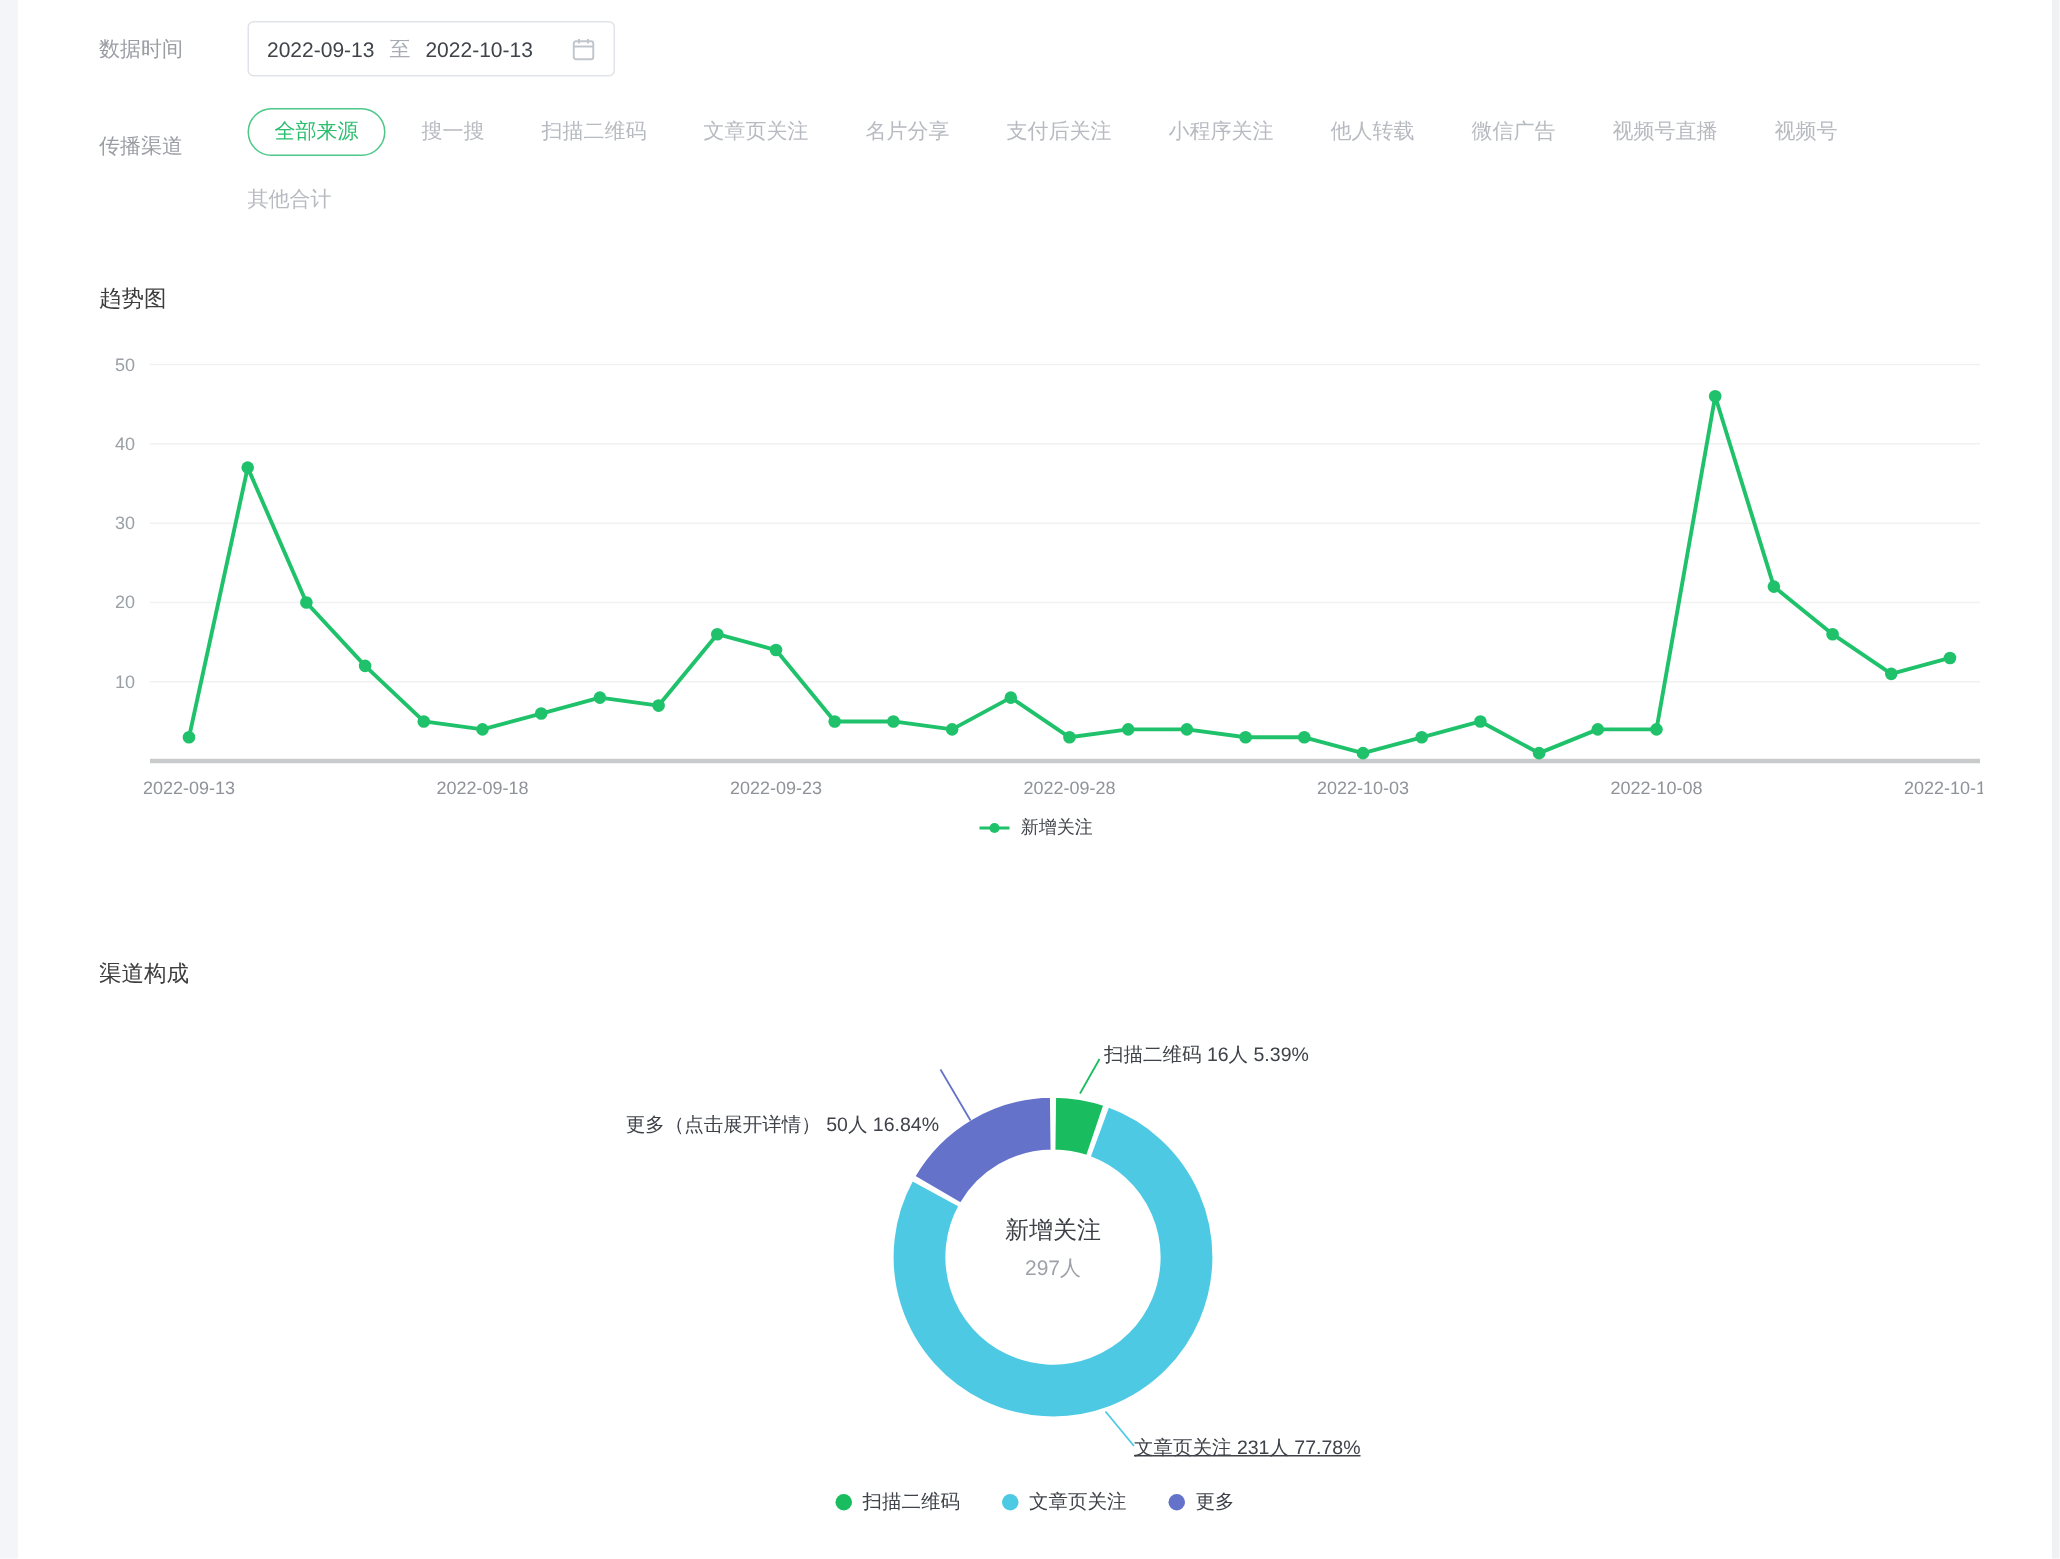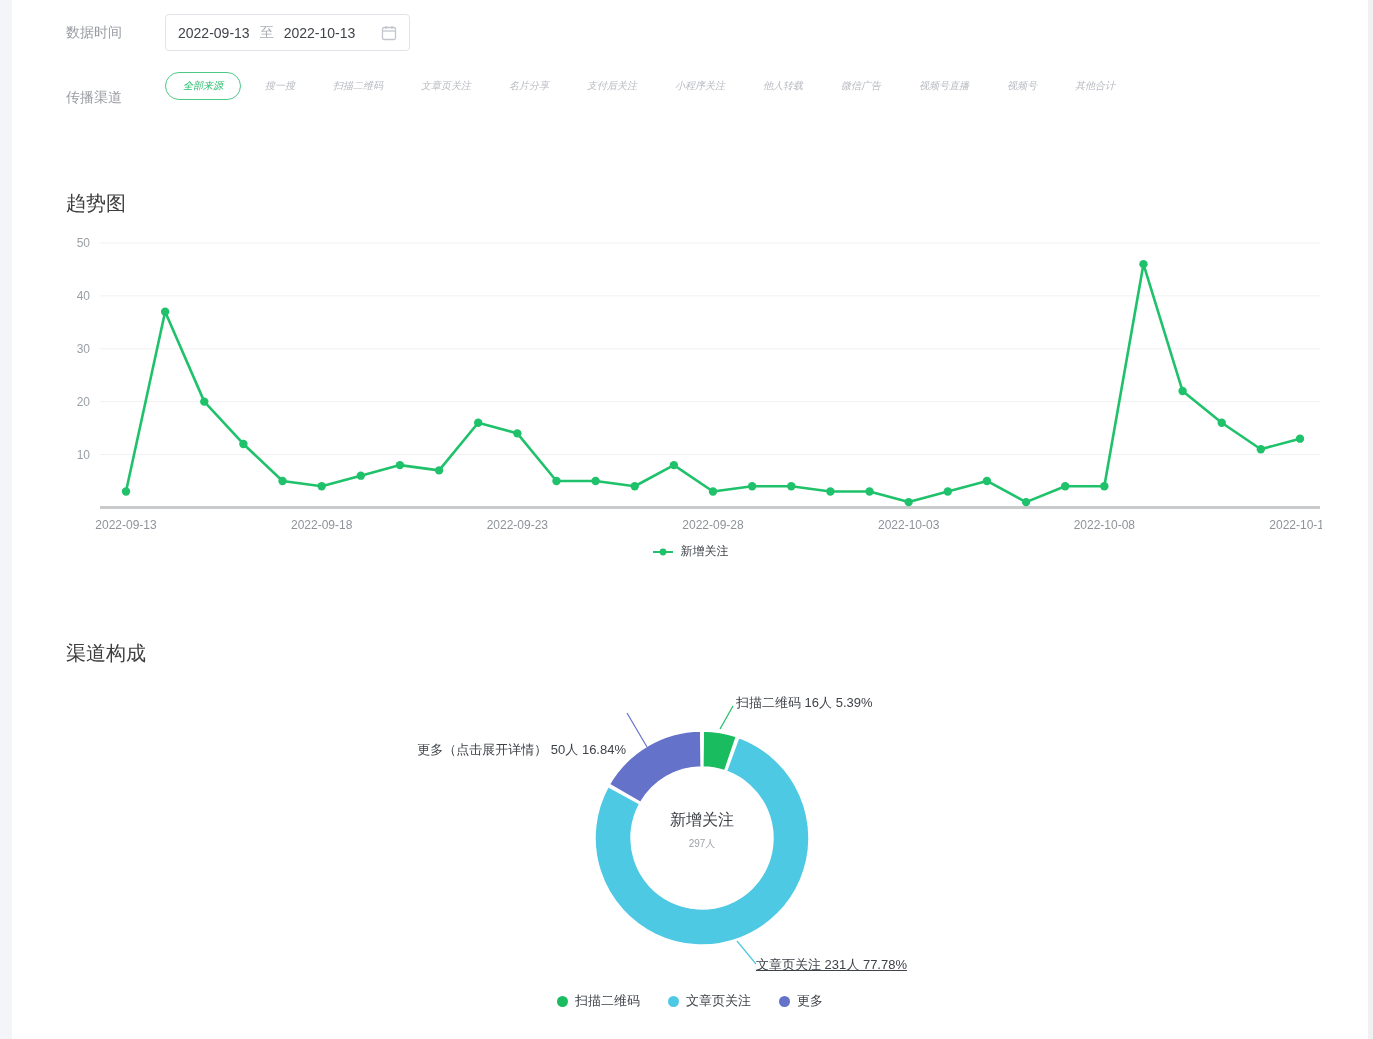--- a/index.html
+++ b/index.html
@@ -10,31 +10,31 @@
   .panel { position:absolute; left:12px; top:0; width:1356px; height:807px; background:#fff; }
   .abs { position:absolute; }
   .field-label { font-size:14px; color:#9a9da3; }
   .date-input { left:153px; top:14px; width:245px; height:37px; border:1px solid #e0e3e8;
     border-radius:4px; display:flex; align-items:center; padding:0 12px; gap:10px;
     font-size:14px; color:#3f434a; cursor:pointer; }
   .date-sep { color:#a9adb3; }
   .cal-icon { margin-left:auto; display:flex; }
   .chips { left:153px; top:72px; width:1190px; display:flex; flex-wrap:wrap;
     row-gap:14px; align-items:center; }
-  .chip { font-size:10px; color:#b7bac0; padding:6px 0; margin-right:38px; cursor:pointer; white-space:nowrap;font-style:italic; }
+  .chip { font-size:14px; color:#b7bac0; padding:6px 0; margin-right:38px; cursor:pointer; white-space:nowrap; }
   .chip.selected { color:#2bbe6f; border:1px solid #4cc988; border-radius:17px;
     padding:6px 17px; margin-right:24px; }
-  .sec-title { font-size:20px; color:#3d3d3d; font-weight:500; }
+  .sec-title { font-size:15px; color:#3d3d3d; font-weight:500; }
   .trend-legend { left:0; width:100%; top:543px; display:flex; justify-content:center;
     align-items:center; gap:7px; font-size:12px; color:#41454b; cursor:pointer; }
   .donut-block { left:388px; top:680px; width:600px; height:310px; }
   .pie-label { position:absolute; font-size:13px; color:#3f4349; white-space:nowrap; }
   .center-text { position:absolute; left:222px; top:130px; width:160px; text-align:center; }
   .center-title { font-size:16px; color:#3d4046; }
-  .center-value { font-size:10px; color:#9ea2a8; margin-top:6px; }
+  .center-value { font-size:14px; color:#9ea2a8; margin-top:6px; }
   .pie-legend { left:0; width:100%; top:992px; display:flex; justify-content:center;
     gap:28px; align-items:center; }
   .pie-legend-item { display:flex; align-items:center; gap:7px; font-size:13px;
     color:#3f4349; cursor:pointer; }
   .pie-dot { width:11px; height:11px; border-radius:50%; }
 </style>
 </head>
 <body>
 
 <div class="edge-left"></div>

